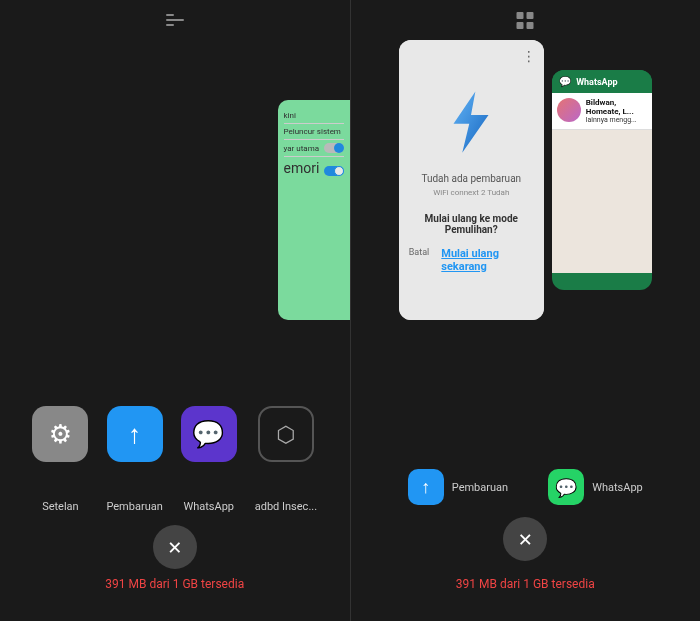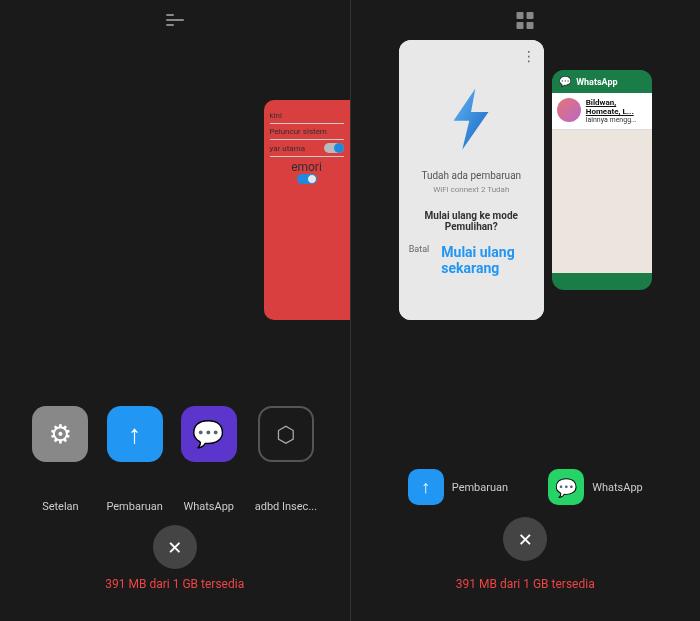--- a/index.html
+++ b/index.html
@@ -186,24 +186,25 @@
       gap: 12px;
     }
 
     .card-btn-cancel {
       font-size: 9px;
       color: #666;
       cursor: pointer;
     }
 
     .card-btn-confirm {
-      font-size: 14px;
+      font-size: 11px;
       color: #2196F3;
       font-weight: bold;
       cursor: pointer;
+      text-decoration: underline;
     }
 
     
     .whatsapp-card-header {
       background: #1a7c47;
       padding: 6px 8px;
       display: flex;
       align-items: center;
       gap: 4px;
     }
@@ -248,21 +249,20 @@
 
     .wa-chat-text {
       font-size: 7px;
       color: #333;
     }
 
     .wa-chat-name {
       font-size: 8px;
       font-weight: bold;
       color: #111;
-      text-decoration: underline;
     }
 
     
     .bottom-row-right {
       display: flex;
       flex-direction: column;
       align-items: center;
       gap: 8px;
     }
 
@@ -355,33 +355,33 @@
   <div style="position:absolute; top:14px; left:50%; transform:translateX(-50%);">
     <div class="three-bar-icon">
       <span></span>
       <span></span>
       <span></span>
     </div>
   </div>
 
   <div class="cards-area">
 
-    <div style="position:absolute; right:0; top:60px; width:86px; height:220px; background:#ef4444; border-radius:10px 0 0 10px; overflow:hidden; opacity:0.9;">
+    <div style="position:absolute; right:0; top:60px; width:72px; height:220px; background:#86efac; border-radius:10px 0 0 10px; overflow:hidden; opacity:0.9;">
       <div style="padding:8px 6px;">
         <div style="font-size:8px; color:#333; padding:3px 0; border-bottom:1px solid #e0e0e0;">kini</div>
         <div style="font-size:8px; color:#333; padding:3px 0; border-bottom:1px solid #e0e0e0; display:flex; justify-content:space-between; align-items:center;">
           <span>Peluncur sistem</span>
         </div>
         <div style="font-size:8px; color:#333; padding:3px 0; border-bottom:1px solid #e0e0e0; display:flex; justify-content:space-between; align-items:center;">
           <span>yar utama</span>
           <div style="width:20px;height:10px;background:#ccc;border-radius:5px;position:relative;">
             <div style="width:10px;height:10px;background:#2196F3;border-radius:50%;position:absolute;right:0;top:0;"></div>
           </div>
         </div>
-        <div style="font-size:12px; color:#333; padding:3px 0; display:flex; justify-content:space-between; align-items:center;flex-direction:column;">
+        <div style="font-size:14px; color:#333; padding:3px 0; display:flex; justify-content:space-between; align-items:flex-end;">
           <span>emori</span>
           <div style="width:20px;height:10px;background:#2196F3;border-radius:5px;position:relative;">
             <div style="width:10px;height:10px;background:#fff;border-radius:50%;position:absolute;right:0;top:0;border:1px solid #2196F3;"></div>
           </div>
         </div>
       </div>
     </div>
   </div>
 
   <div class="app-icons-row">

